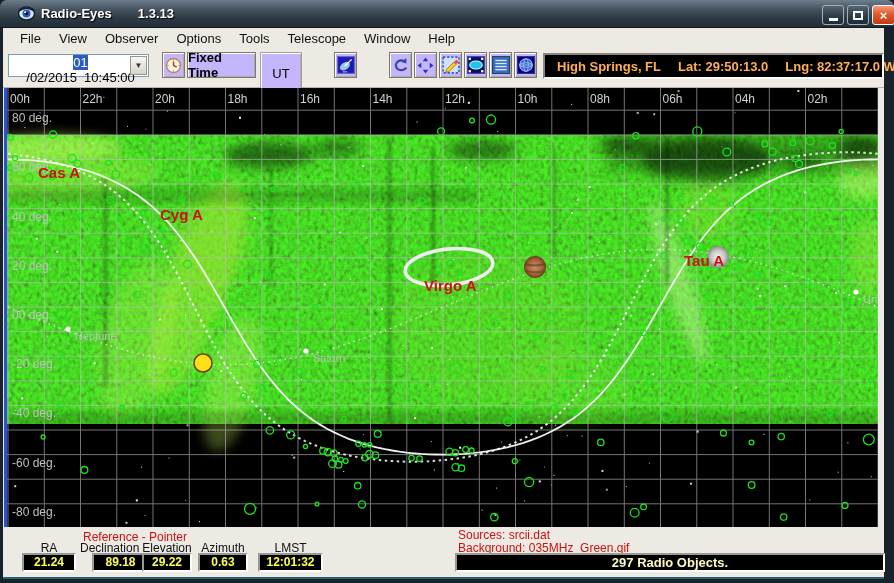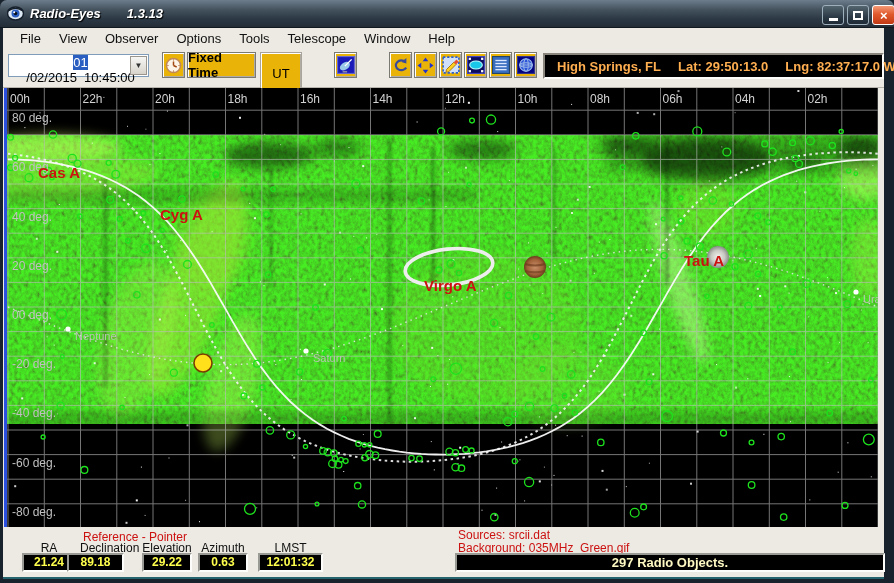--- a/index.html
+++ b/index.html
@@ -3,21 +3,21 @@
 <meta charset="utf-8">
 <style>
   html,body{margin:0;padding:0;background:#555;}
   *{box-sizing:border-box;font-family:"Liberation Sans",sans-serif;}
   #window{position:relative;width:894px;height:583px;background:#18222c;overflow:hidden;}
 
   
   #titlebar{position:absolute;left:0;top:0;width:894px;height:28px;
     background:linear-gradient(#6d7d8c,#45535f 35%,#2c3944 70%,#222d38);
     border-radius:7px 7px 0 0;border-bottom:1px solid #101820;
-    display:flex;align-items:center;padding-left:7px;font-style:italic;}
+    display:flex;align-items:center;padding-left:18px;}
   #titlebar .t-title{color:#fff;font-weight:bold;font-size:13px;margin-left:6px;
     text-shadow:1px 1px 1px #000;}
   #titlebar .t-version{color:#fff;font-weight:bold;font-size:13px;margin-left:26px;
     text-shadow:1px 1px 1px #000;}
   .winbtn{position:absolute;top:5px;width:22px;height:20px;border-radius:3px;
     border:1px solid #9fb0bd;display:flex;align-items:center;justify-content:center;
     background:linear-gradient(#55656f,#2b3a46 60%,#1f2b36);color:#fff;font-size:11px;font-weight:bold;}
   #btn-close{background:linear-gradient(#f59a76,#e05a2e 45%,#c23a14);border-color:#fff;
     width:23px;font-size:13px;}
   #btn-min span{display:block;width:9px;height:3px;background:#fff;margin-top:9px;}
@@ -36,21 +36,21 @@
   #toolbar{position:absolute;left:0;top:21px;width:881px;height:39px;background:#eceae3;
     border-bottom:1px solid #b9b5ad;}
   .tb{position:absolute;}
   #date-combo{left:5px;top:5px;width:141px;height:23px;background:#fff;
     border:1px solid #7f9db9;display:flex;align-items:center;font-size:13px;padding-left:4px;flex-direction:column;}
   #date-combo .sel{background:#2a5fc1;color:#fff;}
   #date-combo .rest{white-space:pre;color:#000;}
   #date-drop{position:absolute;right:1px;top:1px;bottom:1px;width:17px;
     background:linear-gradient(#f6f6f4,#d8d4cc);border:1px solid #9a968e;
     display:flex;align-items:center;justify-content:center;font-size:8px;color:#333;}
-  .pushbtn{background:#eab308;border:1px solid #7a7a72;
+  .pushbtn{background:#c4b5fd;border:1px solid #7a7a72;
     box-shadow:inset 1px 1px 0 #fff, inset -1px -1px 0 #b0aca4;
     display:flex;align-items:center;justify-content:center;font-size:13px;color:#000;}
   .iconbtn{width:23px;height:26px;}
   #btn-fixed{left:184px;top:3px;width:69px;height:26px;font-weight:bold;}
   #btn-ut{left:257px;top:3px;width:42px;height:42px;border-color:#a8a49c;}
   #loc-box{left:540px;top:4px;width:341px;height:26px;background:#000;
     border:2px solid;border-color:#8a867e #fdfdfb #fdfdfb #8a867e;
     display:flex;align-items:center;gap:17px;padding:0 12px;
     color:#ffae50;font-size:13px;font-weight:bold;white-space:nowrap;}
 
@@ -691,21 +691,21 @@
     <div id="status">
       <div id="ref-pointer">Reference - Pointer</div>
 
       <div class="col-head" style="left:19px;width:54px;">RA</div>
       <div class="col-head" style="left:77px;width:57px;">Declination</div>
       <div class="col-head" style="left:139px;width:50px;">Elevation</div>
       <div class="col-head" style="left:195px;width:50px;">Azimuth</div>
       <div class="col-head" style="left:255px;width:65px;">LMST</div>
 
       <div class="val-box" style="left:19px;width:54px;">21.24</div>
-      <div class="val-box" style="left:64px;width:57px;">89.18</div>
+      <div class="val-box" style="left:89px;width:57px;">89.18</div>
       <div class="val-box" style="left:139px;width:50px;">29.22</div>
       <div class="val-box" style="left:195px;width:50px;">0.63</div>
       <div class="val-box" style="left:255px;width:65px;">12:01:32</div>
 
       <div id="src-line">Sources: srcii.dat</div>
       <div id="bg-line">Background: 035MHz_Green.gif</div>
       <div id="obj-bar">297 Radio Objects.</div>
     </div>
 
   </div>

